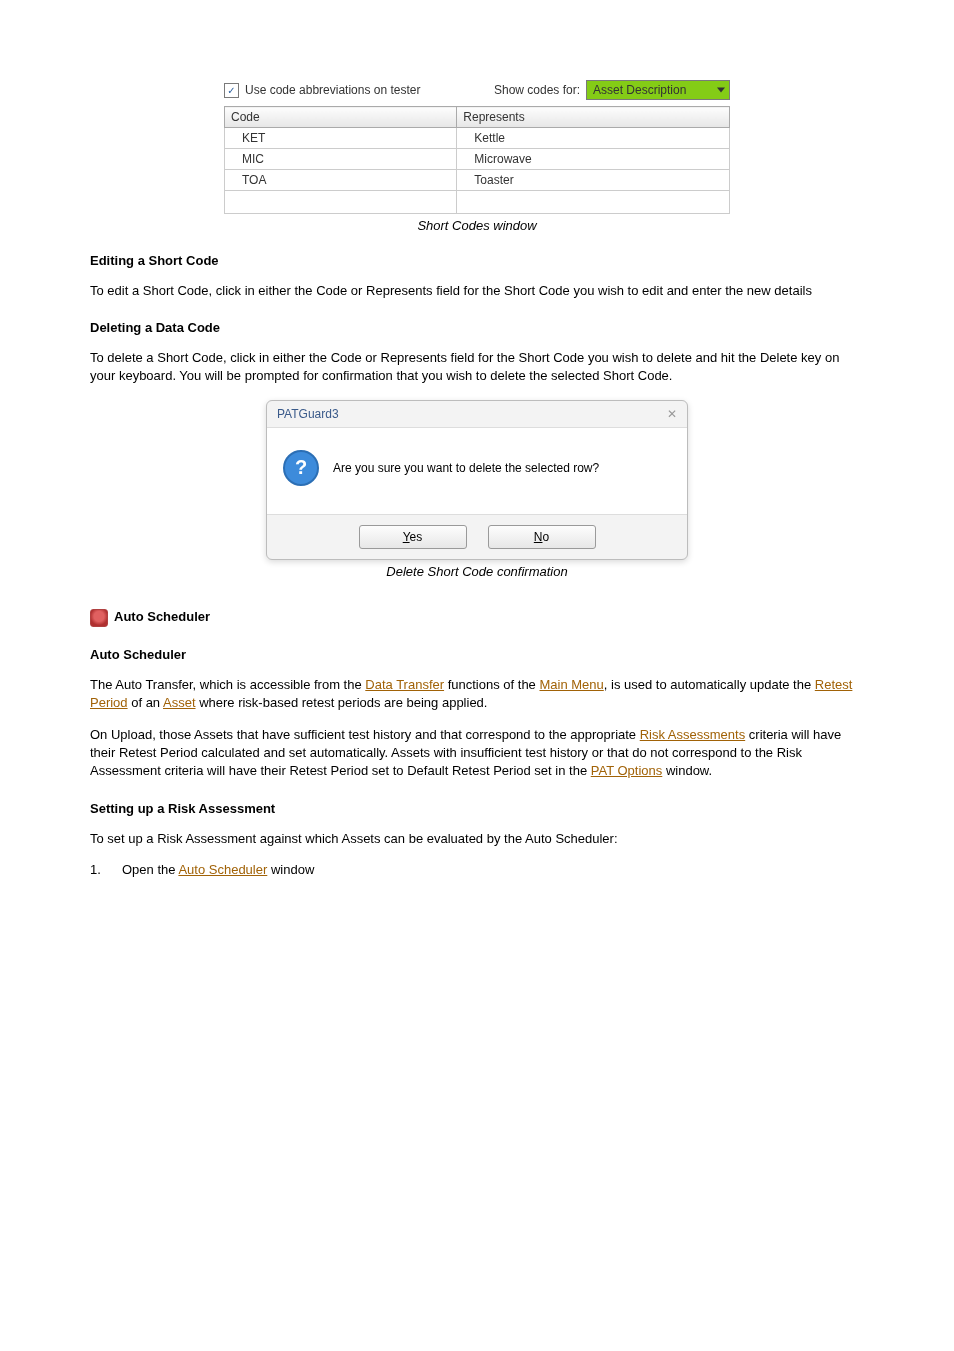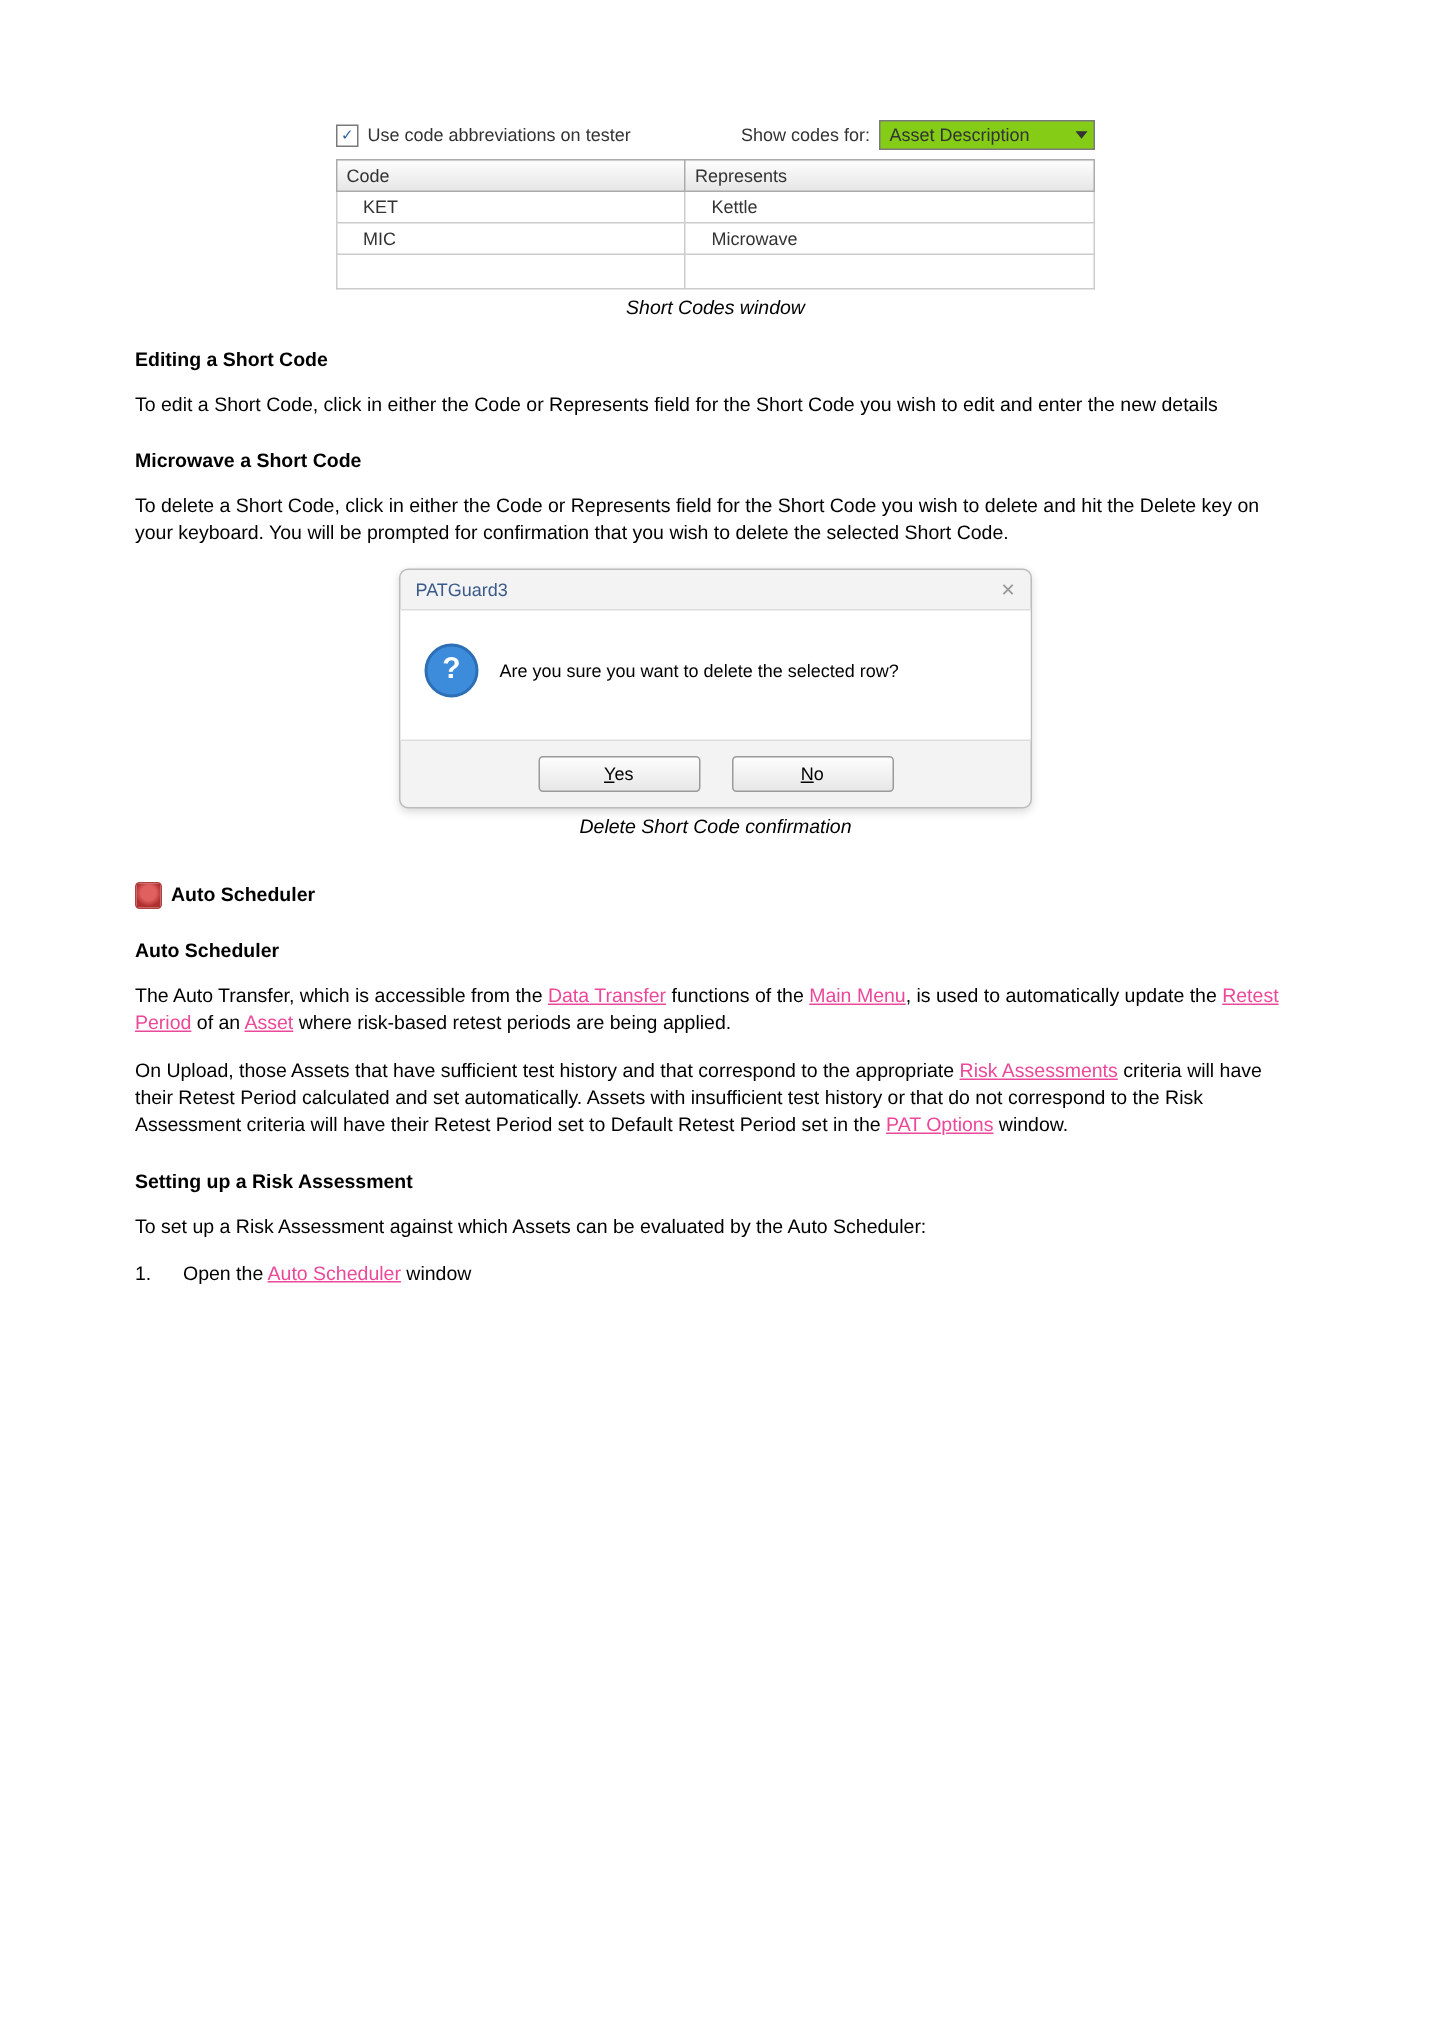--- a/index.html
+++ b/index.html
@@ -162,21 +162,21 @@
     vertical-align: middle;
     margin-right: 6px;
     border: 1px solid #b04040;
     background: radial-gradient(circle at 50% 40%, #e06060 40%, #b03030 70%);
     border-radius: 3px;
   }
   .section-h {
     font-weight: bold;
     margin: 14px 0 6px 0;
   }
-  a.link { color: #ec4899; text-decoration: underline; }
+  a.link { color: #a16207; text-decoration: underline; }
   .step {
     display: flex;
     gap: 10px;
     margin: 8px 0;
   }
   .step-num { width: 22px; }
 </style>
 </head>
 <body>
 
@@ -205,33 +205,37 @@
       </thead>
       <tbody>
         <tr>
           <td>KET</td>
           <td>Kettle</td>
         </tr>
         <tr>
           <td>MIC</td>
           <td>Microwave</td>
         </tr>
+        <tr>
+          <td>TOA</td>
+          <td>Toaster</td>
+        </tr>
         <tr class="blank">
           <td></td>
           <td></td>
         </tr>
       </tbody>
     </table>
   </div>
   <div class="caption">Short Codes window</div>
 
   <div class="sub-h">Editing a Short Code</div>
   <div class="para">To edit a Short Code, click in either the Code or Represents field for the Short Code you wish to edit and enter the new details</div>
 
-  <div class="sub-h">Microwave a Short Code</div>
+  <div class="sub-h">Deleting a Data Code</div>
   <div class="para">To delete a Short Code, click in either the Code or Represents field for the Short Code you wish to delete and hit the Delete key on your keyboard. You will be prompted for confirmation that you wish to delete the selected Short Code.</div>
 
   <div class="dialog">
     <div class="dlg-title">
       <span>PATGuard3</span>
       <span class="dlg-close">✕</span>
     </div>
     <div class="dlg-body">
       <div class="q-icon">?</div>
       <div>Are you sure you want to delete the selected row?</div>

